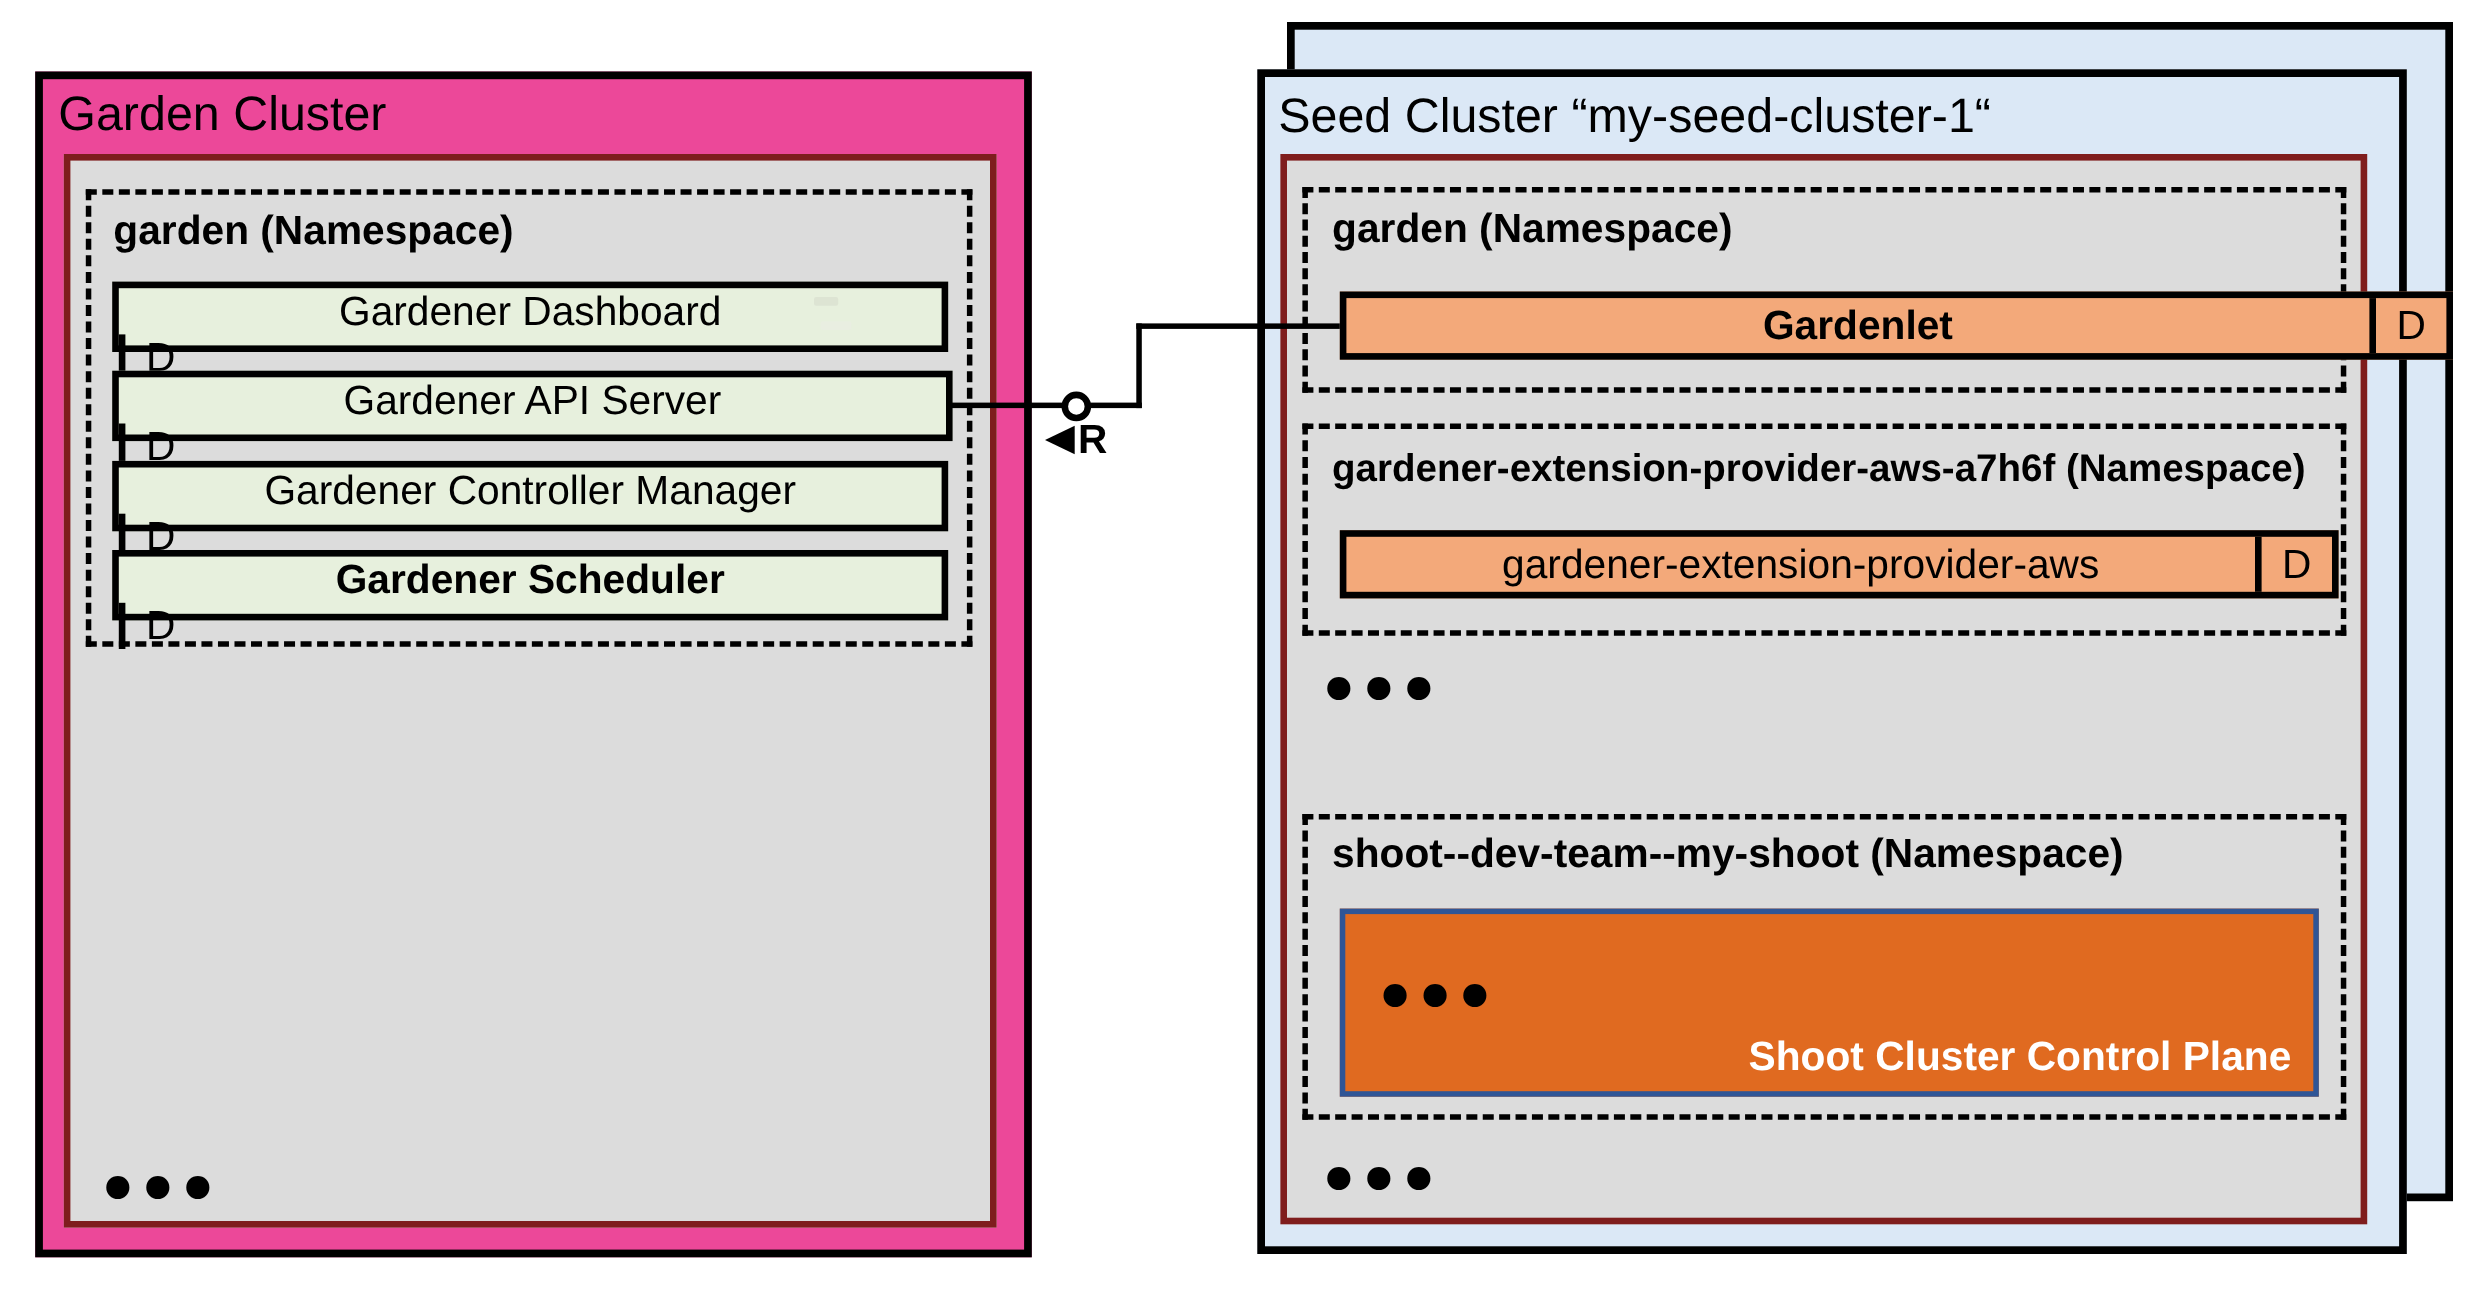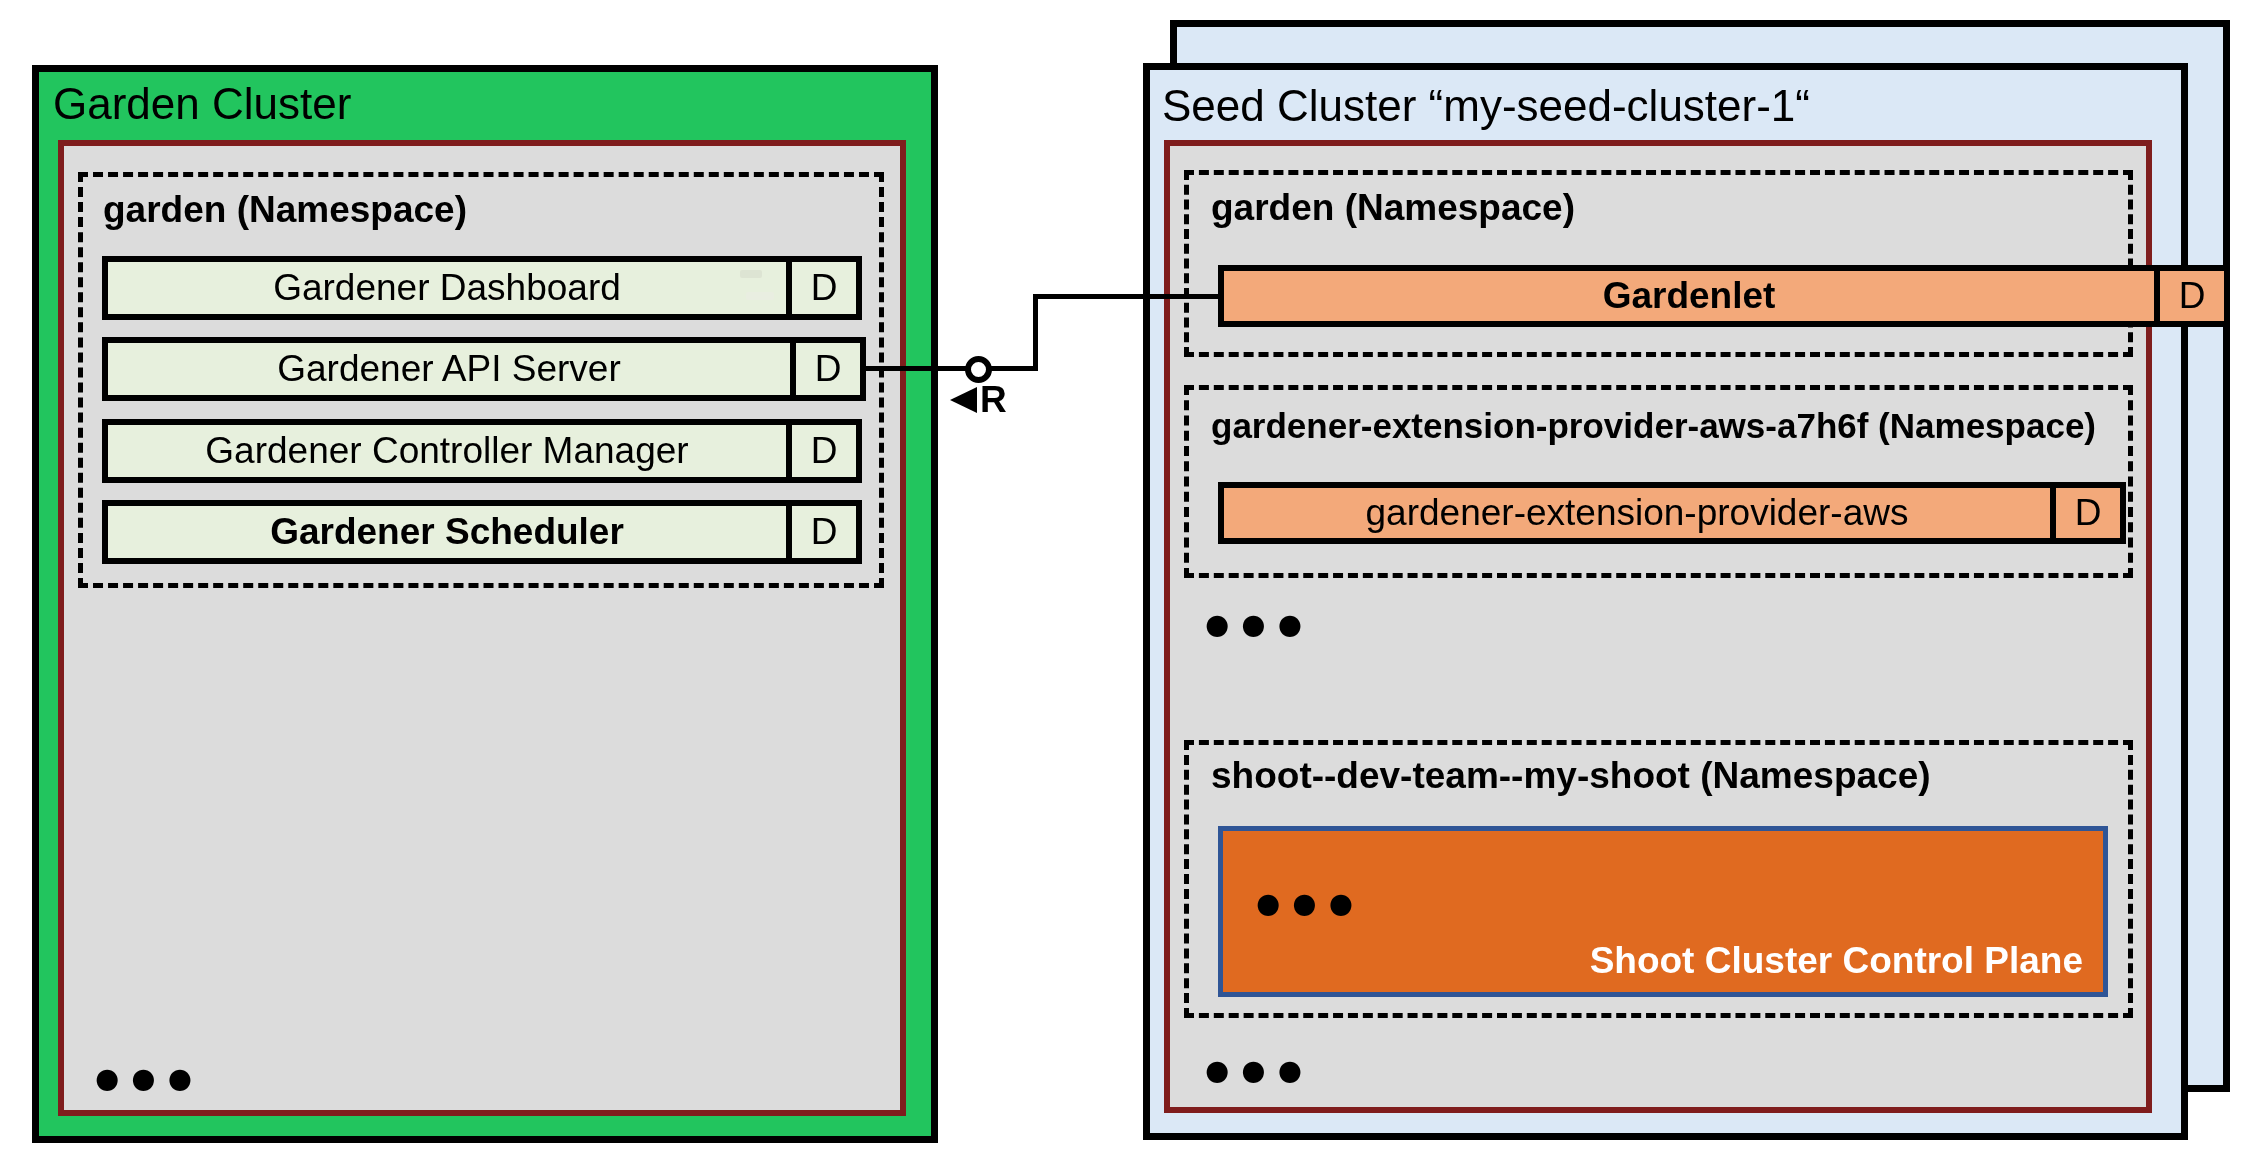--- a/index.html
+++ b/index.html
@@ -3,32 +3,32 @@
 <meta charset="utf-8">
 <style>
   html,body{margin:0;padding:0;background:#ffffff;}
   .canvas{
     position:relative;width:2262px;height:1174px;background:#ffffff;overflow:hidden;
     font-family:"Liberation Sans", sans-serif;color:#000;
   }
   .box{position:absolute;box-sizing:border-box;}
   
   .cluster{border:7px solid #000;}
-  .cluster-green{background:#22c55e;}
+  .cluster-green{background:#ec4899;}
   .cluster-blue{background:#dbe8f6;}
   .cluster-title{position:absolute;font-size:44px;line-height:1.1;white-space:nowrap;}
   
   .panel{background:#dcdcdc;border:6px solid #7f1d1d;}
   
   .ns{border:5px dashed #000;}
   .ns-label{position:absolute;font-weight:bold;font-size:37px;white-space:nowrap;}
   .ns-label-long{font-size:35px;}
   
   .row{position:absolute;box-sizing:border-box;border:6px solid #000;display:flex;align-items:stretch;height:64px;}
-  .row-green{background:#e7f0dd;}
+  .row-green{background:#e7f0dd;flex-direction:column;}
   .row-orange{background:#f3a97a;}
   .row-main{flex:1;display:flex;align-items:center;justify-content:center;font-size:37px;position:relative;}
   .row-main.bold{font-weight:bold;}
   .row-badge{width:64px;border-left:6px solid #000;display:flex;align-items:center;justify-content:center;font-size:37px;}
   .faint{position:absolute;border-radius:2px;}
   
   .shoot-box{background:#e7f0dd;border:7px solid #000;}
   .mono{font-family:"Liberation Mono","DejaVu Sans Mono",monospace;}
   .shoot-kind{position:absolute;left:0;right:0;top:14px;text-align:center;font-size:40px;}
   .shoot-name{position:absolute;left:0;right:0;top:72px;text-align:center;font-size:43px;}

